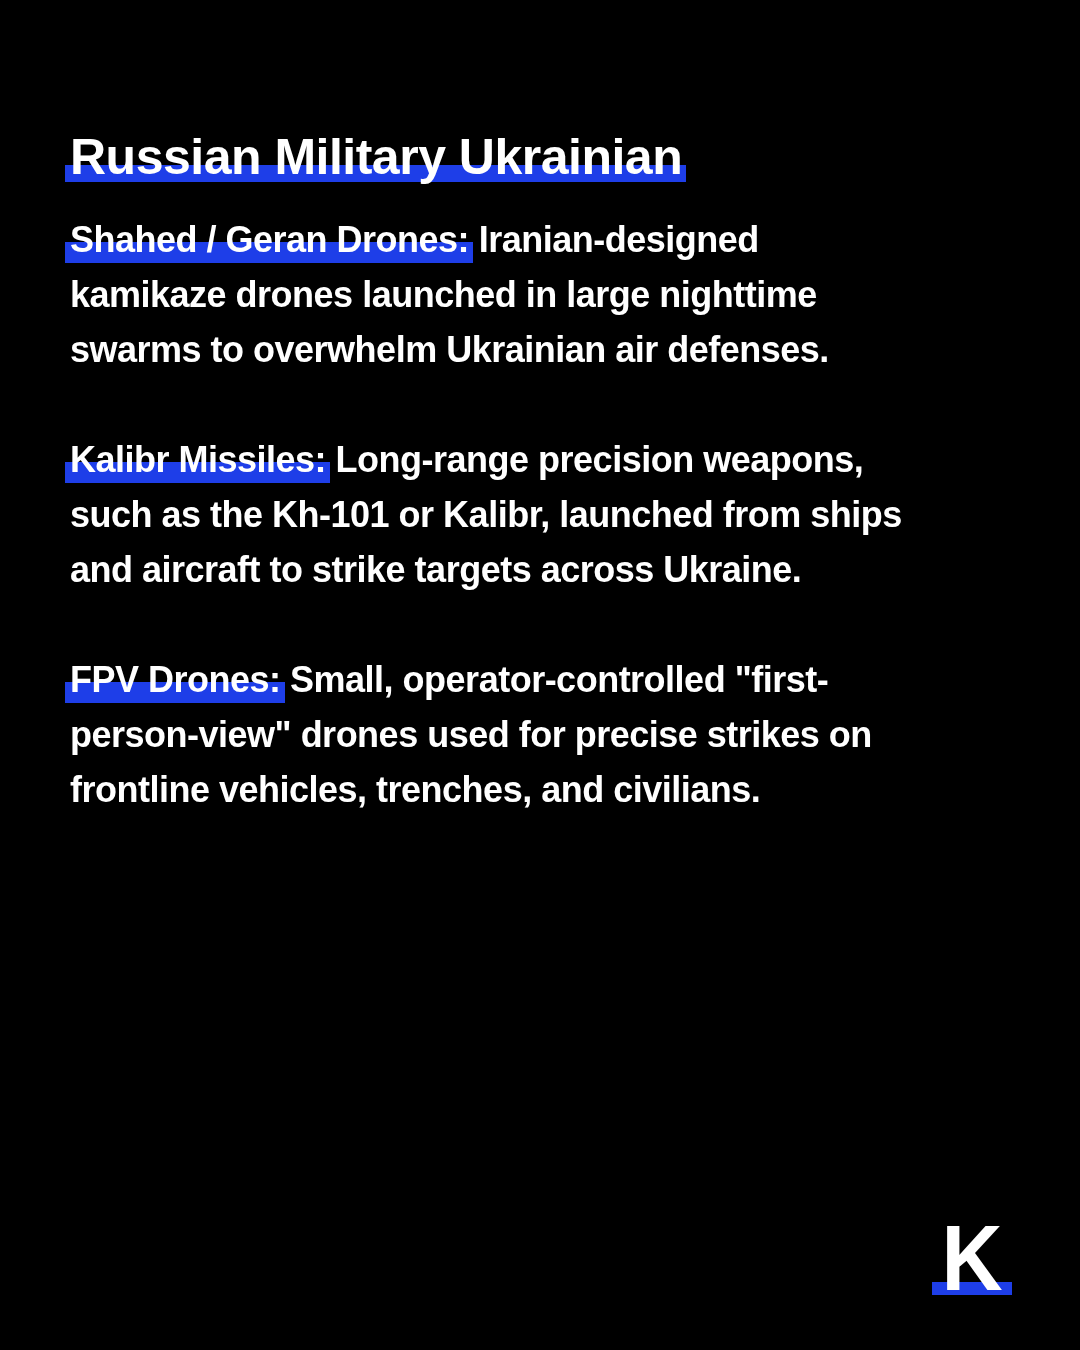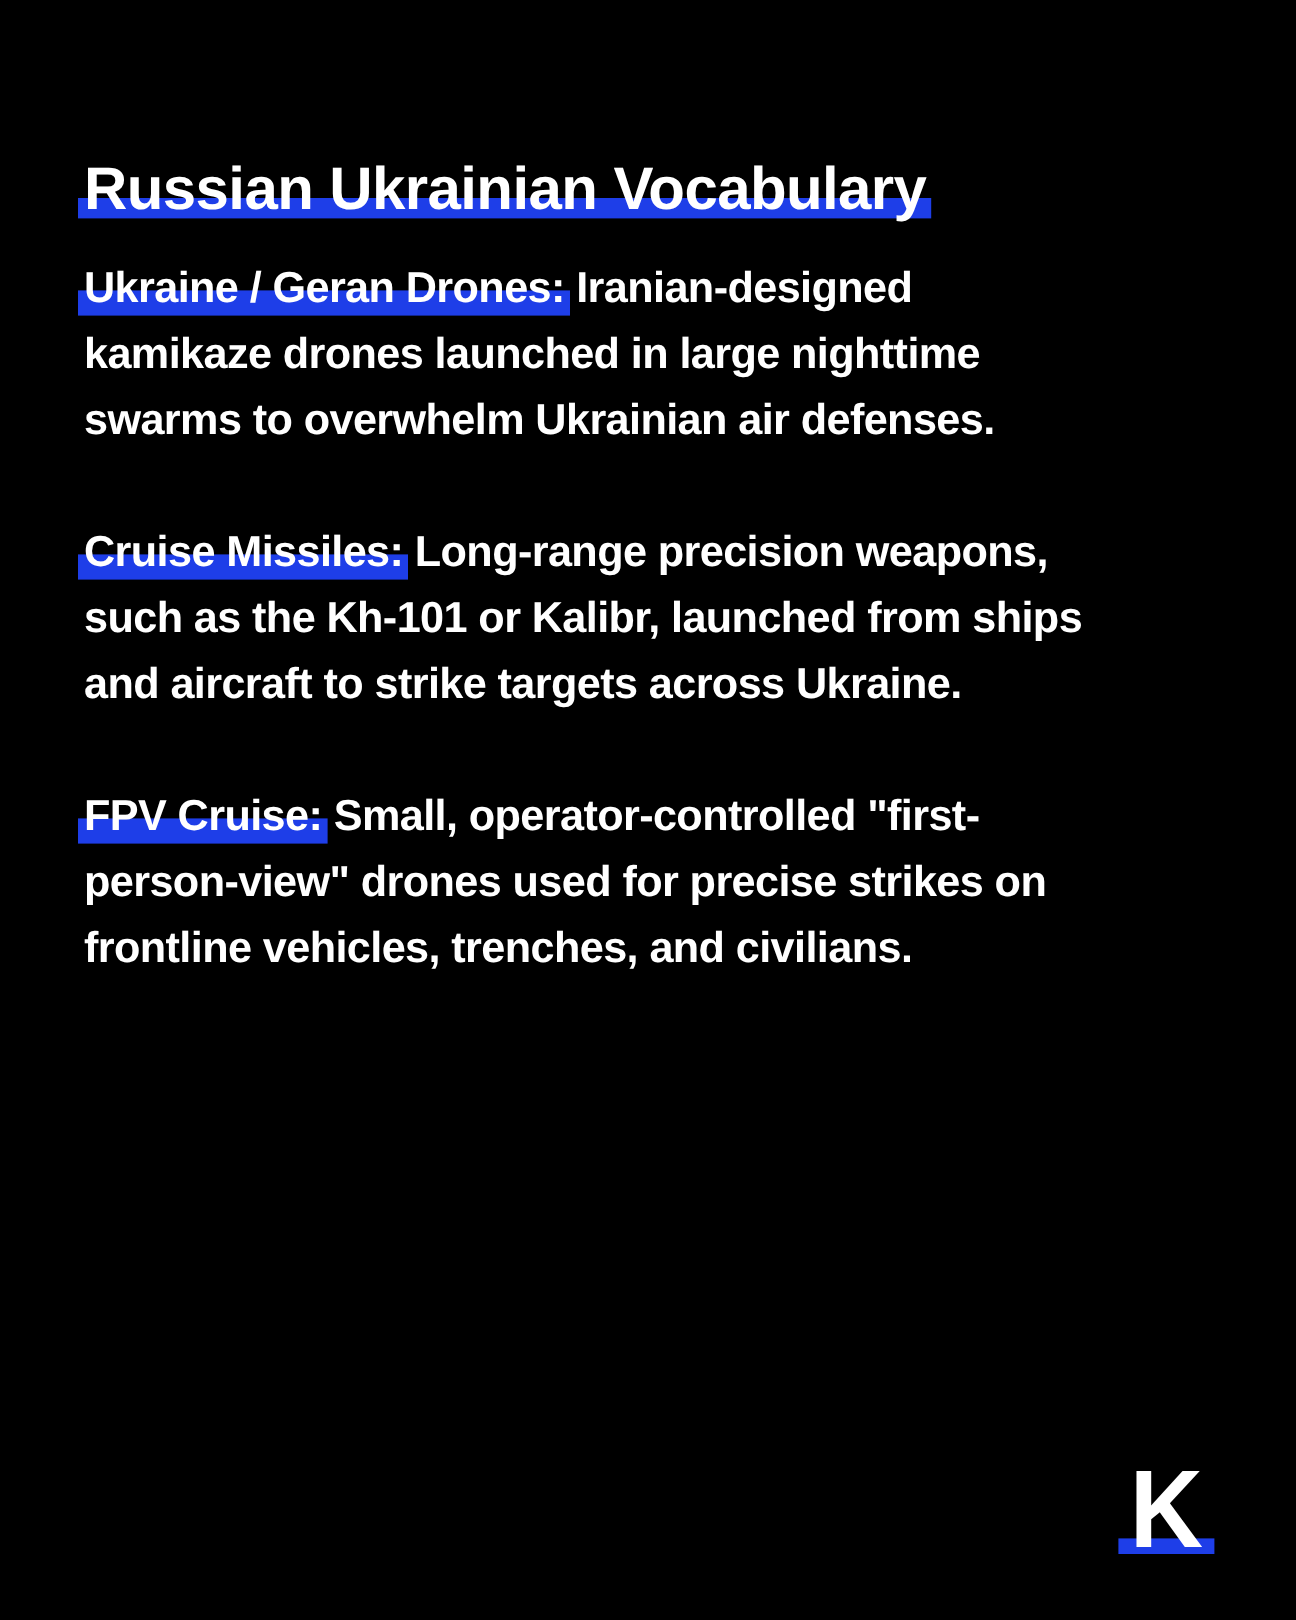--- a/index.html
+++ b/index.html
@@ -78,32 +78,32 @@
     font-weight:700;
     color:var(--fg);
     z-index:1;
   }
 </style>
 </head>
 <body>
 
 <div class="card">
 
-  <h1 class="title"><span class="hl hl-title">Russian Ukrainian Vocabulary</span></h1>
+  <h1 class="title"><span class="hl hl-title">Russian Military Ukrainian</span></h1>
 
-  <p class="entry"><span class="hl hl-term">Ukraine / Geran Drones:</span> <span class="def">Iranian-designed
+  <p class="entry"><span class="hl hl-term">Shahed / Geran Drones:</span> <span class="def">Iranian-designed
 kamikaze drones launched in large nighttime
 swarms to overwhelm Ukrainian air defenses.</span></p>
 
-  <p class="entry"><span class="hl hl-term">Cruise Missiles:</span> <span class="def">Long-range precision weapons,
+  <p class="entry"><span class="hl hl-term">Kalibr Missiles:</span> <span class="def">Long-range precision weapons,
 such as the Kh-101 or Kalibr, launched from ships
 and aircraft to strike targets across Ukraine.</span></p>
 
 
-  <p class="entry"><span class="hl hl-term">FPV Cruise:</span> <span class="def">Small, operator-controlled "first-
+  <p class="entry"><span class="hl hl-term">FPV Drones:</span> <span class="def">Small, operator-controlled "first-
 person-view" drones used for precise strikes on
 frontline vehicles, trenches, and civilians.</span></p>
 
   <div class="brand-logo">
     <span class="logo-letter">K</span>
     <span class="logo-bar"></span>
   </div>
 
 </div>
 

